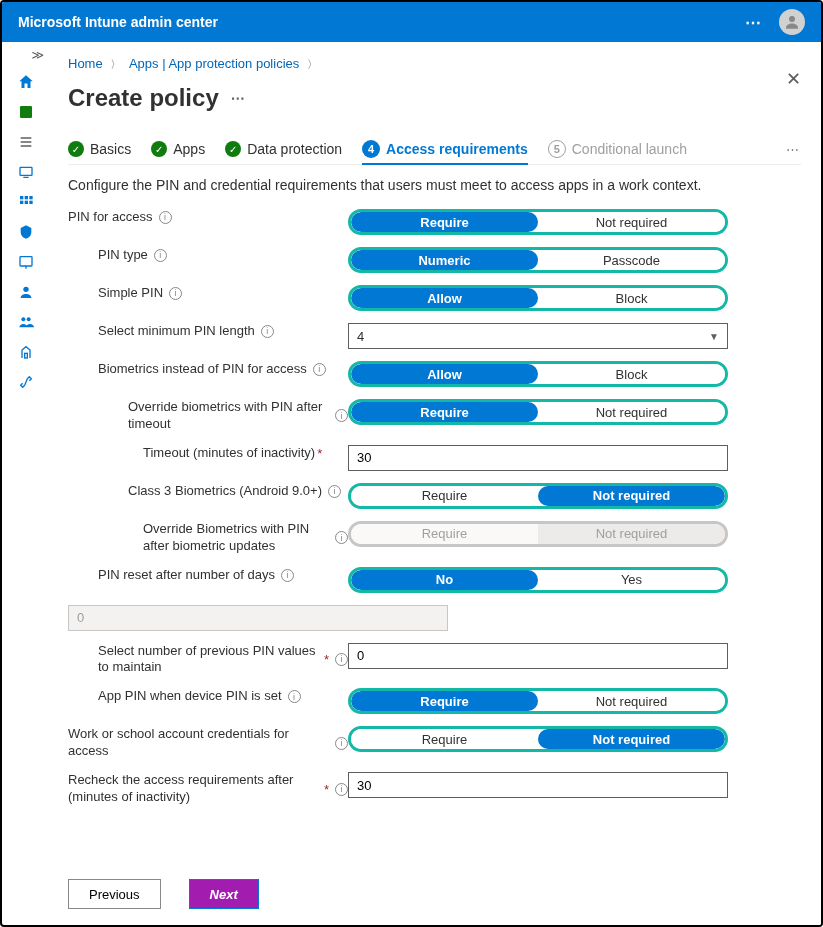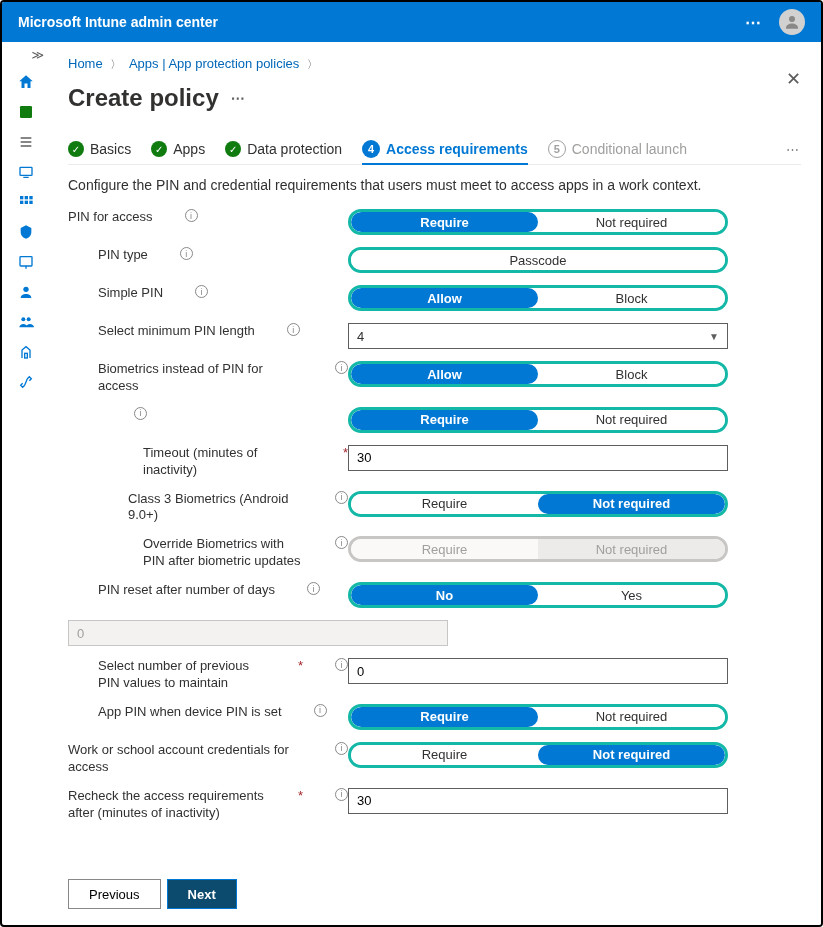--- a/index.html
+++ b/index.html
@@ -62,21 +62,21 @@
   }
   .step-num {
     width:18px;height:18px;border-radius:50%;background:#0078d4;color:#fff;display:flex;align-items:center;justify-content:center;font-size:11px;font-weight:600;
   }
   .step-num.gray { background:#fff;color:#a19f9d;border:1px solid #a19f9d;}
   .active-step { color:#0078d4; font-weight:600; border-bottom:2px solid #0078d4; padding-bottom:5px; margin-bottom:-7px;}
   .inactive-step { color:#a19f9d; }
   .wizard-dots { position:absolute; right:0; color:#605e5c; letter-spacing:2px; cursor:pointer;}
   .intro { font-size:14px; margin:6px 0 16px 0;}
   .form-row { display:flex; align-items:flex-start; margin-bottom:12px; }
-  .label-col { display:flex; gap:26px;}
+  .label-col { display:flex; align-items:center;}
   .label-col.w0 { width: 280px; padding-left:0; }
   .label-col.w1 { width: 280px; padding-left:30px; }
   .label-col.w2 { width: 280px; padding-left:60px; }
   .label-col.w3 { width: 280px; padding-left:75px; }
   .info-ic {
     width:13px;height:13px;border:1px solid #8a8886;border-radius:50%;display:inline-flex;align-items:center;justify-content:center;font-size:9px;color:#8a8886;margin-left:6px;flex-shrink:0;
   }
   .req { color:#a4262c; margin-left:2px; }
   .control-col { flex:1; max-width: 380px; }
   .segmented { display:flex; width:100%; border:3px solid #14b8a6; border-radius:14px; overflow:hidden; height:26px;}
@@ -88,26 +88,26 @@
   .text-input {
     width:100%; height:26px; border:1px solid #605e5c; padding:2px 8px; font-size:13px; font-family:inherit;
   }
   .text-input.disabled { background:#f3f2f1; color:#a19f9d; border-color:#c8c6c4;}
   .select {
     width:100%; height:26px; border:1px solid #605e5c; padding:2px 8px; font-size:13px; display:flex;align-items:center;justify-content:space-between; cursor:pointer;
   }
   .chev { font-size:10px; color:#605e5c;}
   .footer-bar {
     position:absolute; bottom:0; left:48px; right:0; background:#fff;
-    padding:14px 0 16px 18px; display:flex; gap:6px; border-top:0;
+    padding:14px 0 16px 18px; display:flex; gap:28px; border-top:0;
   }
   .btn {
     height:30px; padding:0 20px; font-size:13px; border:1px solid #8a8886; background:#fff; cursor:pointer; font-family:inherit;
   }
-  .btn.primary { background:#0c4a6e; color:#fff; border-color:#0078d4; font-weight:600;}
+  .btn.primary { background:#a21caf; color:#fff; border-color:#0078d4; font-weight:600;font-style:italic;}
   .label-text { line-height:1.3; }
 </style>
 </head>
 <body>
 
 <div class="topbar">
   <span>Microsoft Intune admin center</span>
   <div class="topbar-right">
     <span class="ellipsis">⋯</span>
     <span class="avatar">
@@ -247,20 +247,21 @@
       </div>
     </div>
 
     <div class="form-row">
       <div class="label-col w1">
           <span class="label-text">PIN type</span>
           <span class="info-ic">i</span>
         </div>
       <div class="control-col">
         <div class="segmented">
+          <div class="seg-opt sel">Numeric</div>
           <div class="seg-opt">Passcode</div>
         </div>
       </div>
     </div>
 
     <div class="form-row">
       <div class="label-col w1">
           <span class="label-text">Simple PIN</span>
           <span class="info-ic">i</span>
         </div>
@@ -293,20 +294,21 @@
       <div class="control-col">
         <div class="segmented">
           <div class="seg-opt sel">Allow</div>
           <div class="seg-opt">Block</div>
         </div>
       </div>
     </div>
 
     <div class="form-row">
       <div class="label-col w2">
+          <span class="label-text">Override biometrics with PIN after timeout</span>
           <span class="info-ic">i</span>
         </div>
       <div class="control-col">
         <div class="segmented">
           <div class="seg-opt sel">Require</div>
           <div class="seg-opt">Not required</div>
         </div>
       </div>
     </div>
 

